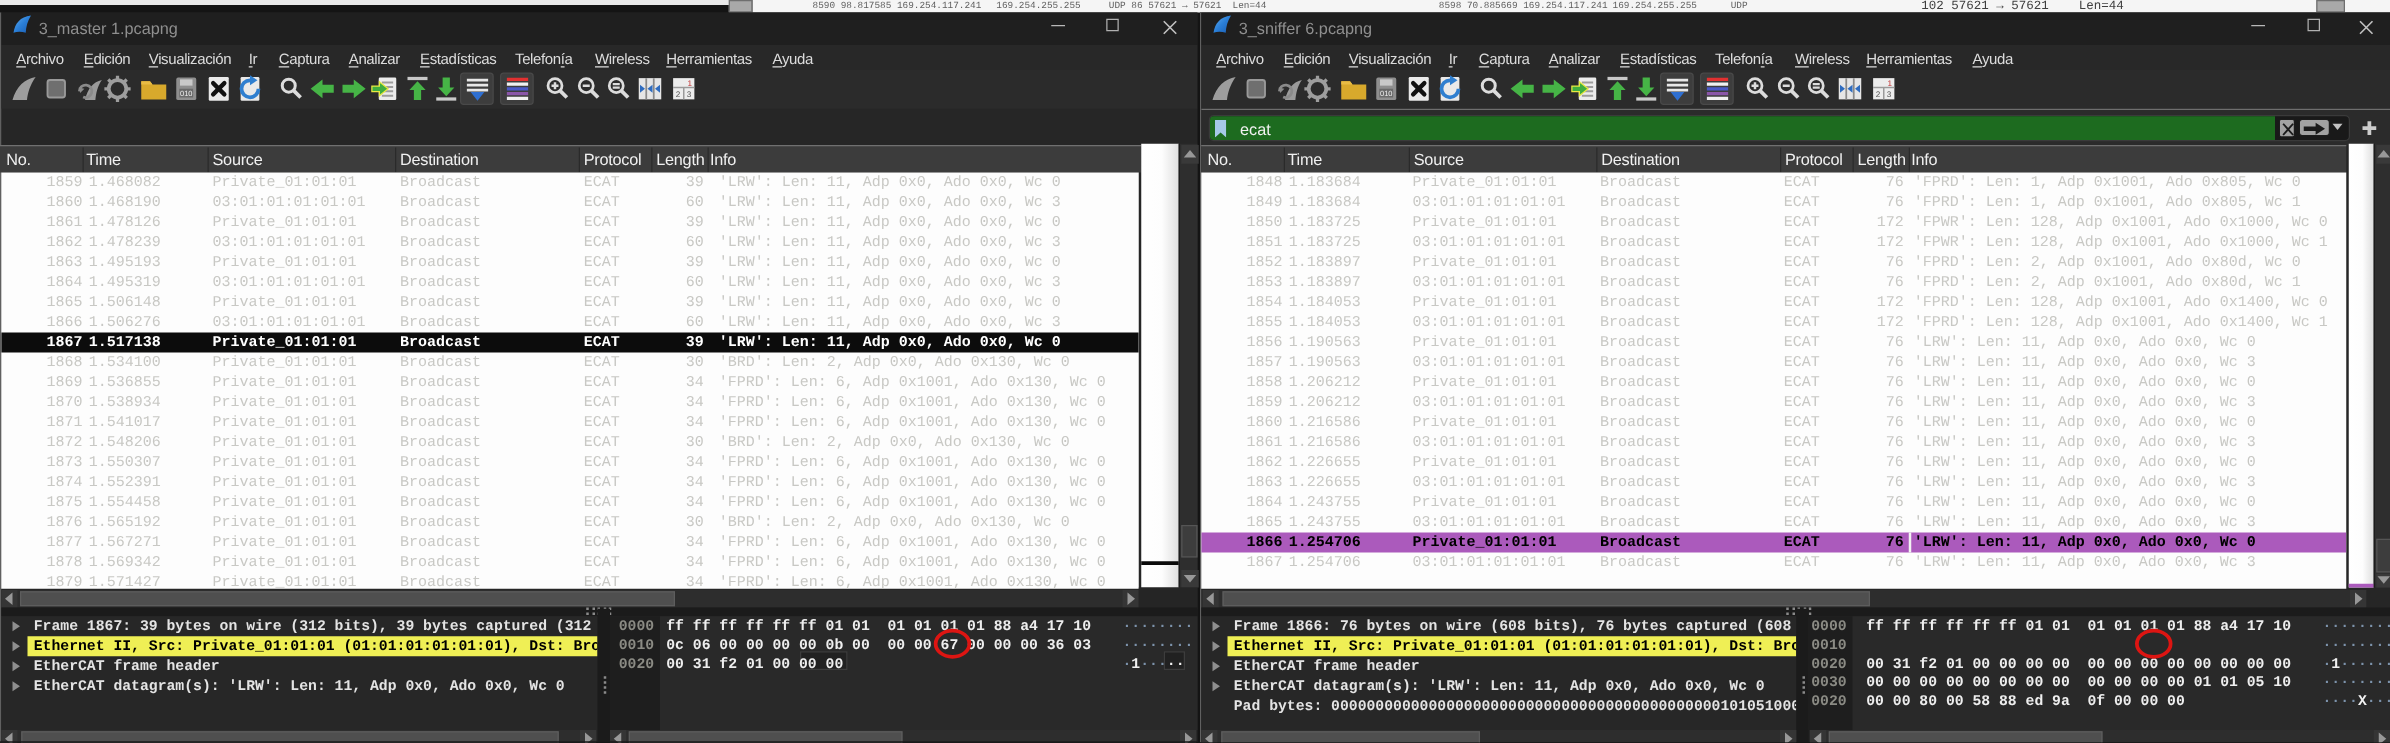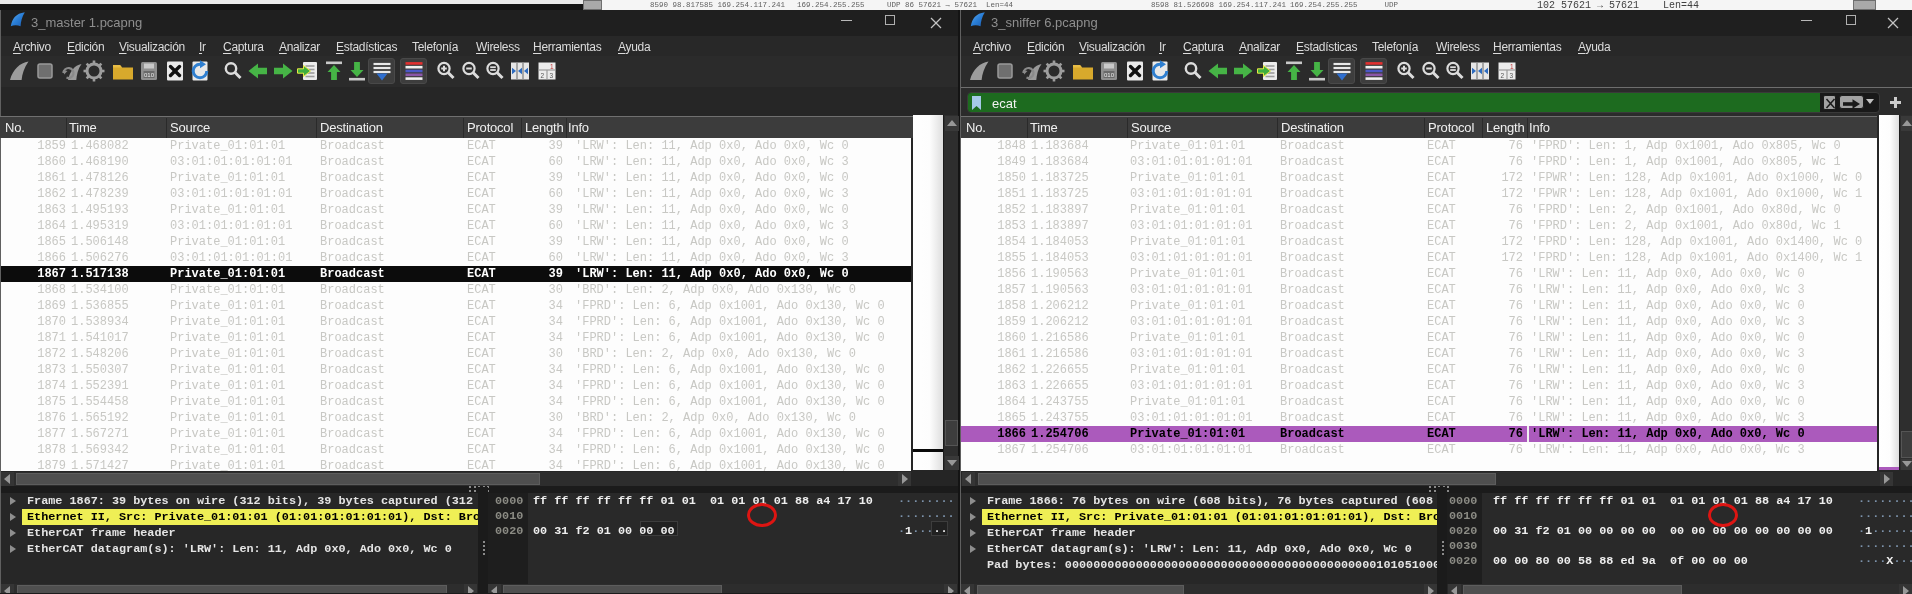--- a/index.html
+++ b/index.html
@@ -75,21 +75,21 @@
 .wsq{position:absolute;width:10px;height:10px;border:1.2px solid #b0b0b0;}
 </style></head><body>
 <div id="root">
     <div class="topwhite" style="left:0;top:0;width:590px;height:4px;background:#e9e9e9"></div>
     <div class="topwhite" style="left:602px;top:0;width:1310px;height:10px;background:#f5f5f5"></div>
     <div class="abs" style="left:583px;top:0;width:19px;height:10px;background:#a9a9a9;border:1px solid #6f6f6f"></div>
     <div class="abs" style="left:1853px;top:0;width:23px;height:10px;background:#a9a9a9;border:1px solid #6f6f6f"></div>
     <div class="toptxt" style="left:650px;top:1px">8590 98.817585 169.254.117.241</div>
     <div class="toptxt" style="left:797px;top:1px">169.254.255.255     UDP</div>
     <div class="toptxt" style="left:905px;top:1px">86 57621 → 57621  Len=44</div>
-    <div class="toptxt" style="left:1151px;top:1px">8598 81.526698 169.254.117.241</div>
+    <div class="toptxt" style="left:1151px;top:1px">8598 70.885669 169.254.117.241</div>
     <div class="toptxt" style="left:1290px;top:1px">169.254.255.255      UDP</div>
     <div class="toptxt" style="left:1537px;top:0px;font-size:10px;color:#3f3f3f">102 57621 → 57621    Len=44</div>
     <div class="win" style="left:0px;width:958px">
       <div class="titlebar">
         <div class="abs" style="left:9px;top:2px"><svg width="16" height="15" viewBox="0 0 16 15">
             <defs>
               <linearGradient id="fg" x1="0" y1="0" x2="1" y2="1">
                 <stop offset="0" stop-color="#66b0ef"></stop>
                 <stop offset="0.5" stop-color="#2a7fd8"></stop>
                 <stop offset="1" stop-color="#1b5cb0"></stop>
@@ -340,20 +340,21 @@
     <div class="gripdot" style="left:482.5px;top:549px"></div>
     <div class="gripdot" style="left:482.5px;top:553px"></div>
     <div class="hexp" style="left:488px;width:470px">
       <div class="offcol" style="left:0;width:40px"></div>
       <div class="hlbox" style="left:152px;top:28px;width:38px;height:15px"></div>
       <div class="hlbox" style="left:443px;top:28px;width:17px;height:15px"></div>
       <div class="hrow off" style="left:7px;top:1px">0000</div>
       <div class="hrow hx" style="left:45px;top:1px">ff ff ff ff ff ff 01 01  01 01 01 01 88 a4 17 10</div>
       <div class="hrow" style="left:410px;top:1px"><span class="ad">········ ········</span></div>
       <div class="hrow off" style="left:7px;top:16px">0010</div>
+      <div class="hrow hx" style="left:45px;top:16px">0c 06 00 00 00 00 0b 00  00 00 67 00 00 00 36 03</div>
       <div class="hrow" style="left:410px;top:16px"><span class="ad">········ ····</span><span class="ap">6</span><span class="ad">·</span></div>
       <div class="hrow off" style="left:7px;top:31px">0020</div>
       <div class="hrow hx" style="left:45px;top:31px">00 31 f2 01 00 00 00</div>
       <div class="hrow" style="left:410px;top:31px"><span class="ad">·</span><span class="ap">1</span><span class="ad">···</span><span class="ap">··</span></div>
       <div class="redcirc" style="left:259px;top:9.5px;width:30px;height:24px"></div>
     </div>
     <div class="hsb" style="left:1px;top:584px;width:476px;height:14px">
       <div class="sqbtn" style="left:0;width:13px">
         <i class="tri-l" style="left:3px;top:2px"></i>
       </div>
@@ -651,20 +652,21 @@
       <div class="offcol" style="left:0;width:35px"></div>
       <div class="hrow off" style="left:2px;top:1px">0000</div>
       <div class="hrow hx" style="left:46px;top:1px">ff ff ff ff ff ff 01 01  01 01 01 01 88 a4 17 10</div>
       <div class="hrow" style="left:411px;top:1px"><span class="ad">········ ········</span></div>
       <div class="hrow off" style="left:2px;top:16px">0010</div>
       <div class="hrow" style="left:411px;top:16px"><span class="ad">········ ····</span></div>
       <div class="hrow off" style="left:2px;top:31px">0020</div>
       <div class="hrow hx" style="left:46px;top:31px">00 31 f2 01 00 00 00 00  00 00 00 00 00 00 00 00</div>
       <div class="hrow" style="left:411px;top:31px"><span class="ad">·</span><span class="ap">1</span><span class="ad">······ ········</span></div>
       <div class="hrow off" style="left:2px;top:46px">0030</div>
+      <div class="hrow hx" style="left:46px;top:46px">00 00 00 00 00 00 00 00  00 00 00 00 01 01 05 10</div>
       <div class="hrow" style="left:411px;top:46px"><span class="ad">········ ········</span></div>
       <div class="hrow off" style="left:2px;top:61px">0020</div>
       <div class="hrow hx" style="left:46px;top:61px">00 00 80 00 58 88 ed 9a  0f 00 00 00</div>
       <div class="hrow" style="left:411px;top:61px"><span class="ad">····</span><span class="ap">X</span><span class="ad">··· ····</span></div>
       <div class="redcirc" style="left:261px;top:9.5px;width:30px;height:24px"></div>
     </div>
     <div class="hsb" style="left:961px;top:584px;width:476px;height:14px">
       <div class="sqbtn" style="left:0;width:13px">
         <i class="tri-l" style="left:3px;top:2px"></i>
       </div>

